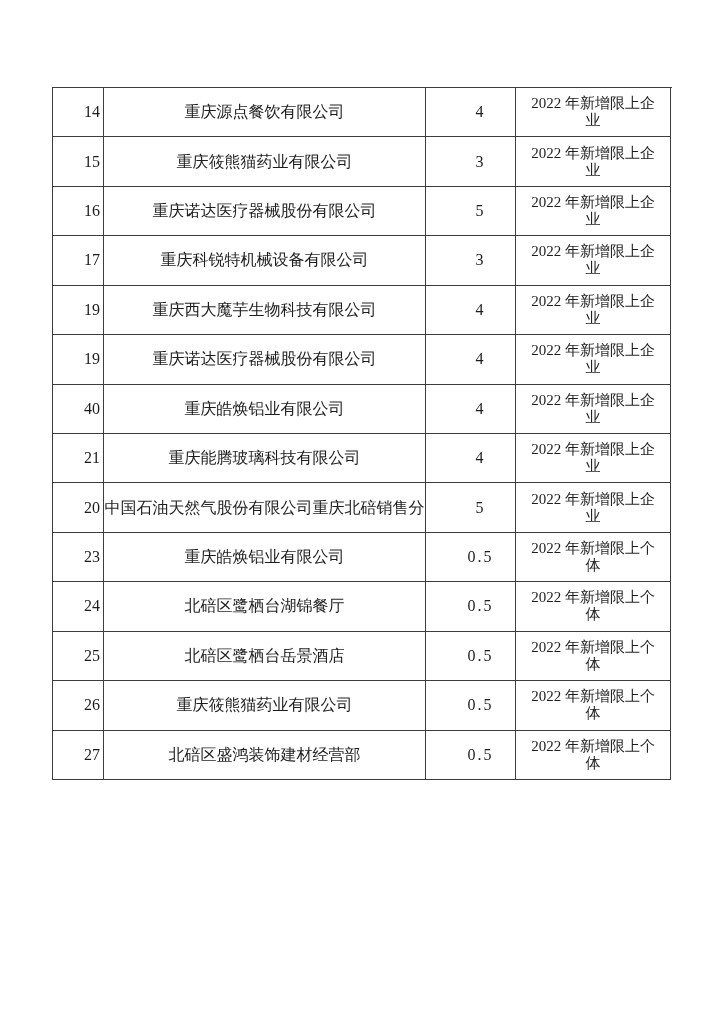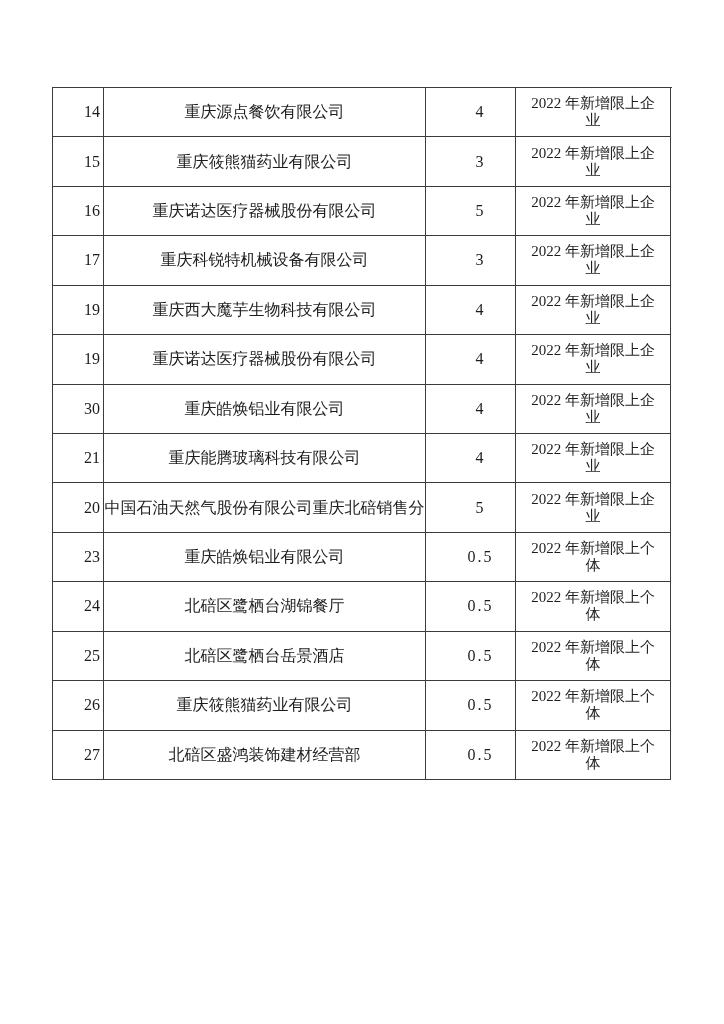--- a/index.html
+++ b/index.html
@@ -113,21 +113,21 @@
       <div class="row">
         <div class="cell idx">19</div>
         <div class="cell name">重庆诺达医疗器械股份有限公司</div>
         <div class="cell val">4</div>
         <div class="cell cat">
           <span class="cat-text">2022 年新增限上企业</span>
         </div>
       </div>
 
       <div class="row">
-        <div class="cell idx">30</div>
+        <div class="cell idx">40</div>
         <div class="cell name">重庆皓焕铝业有限公司</div>
         <div class="cell val">4</div>
         <div class="cell cat">
           <span class="cat-text">2022 年新增限上企业</span>
         </div>
       </div>
 
       <div class="row">
         <div class="cell idx">21</div>
         <div class="cell name">重庆能腾玻璃科技有限公司</div>

